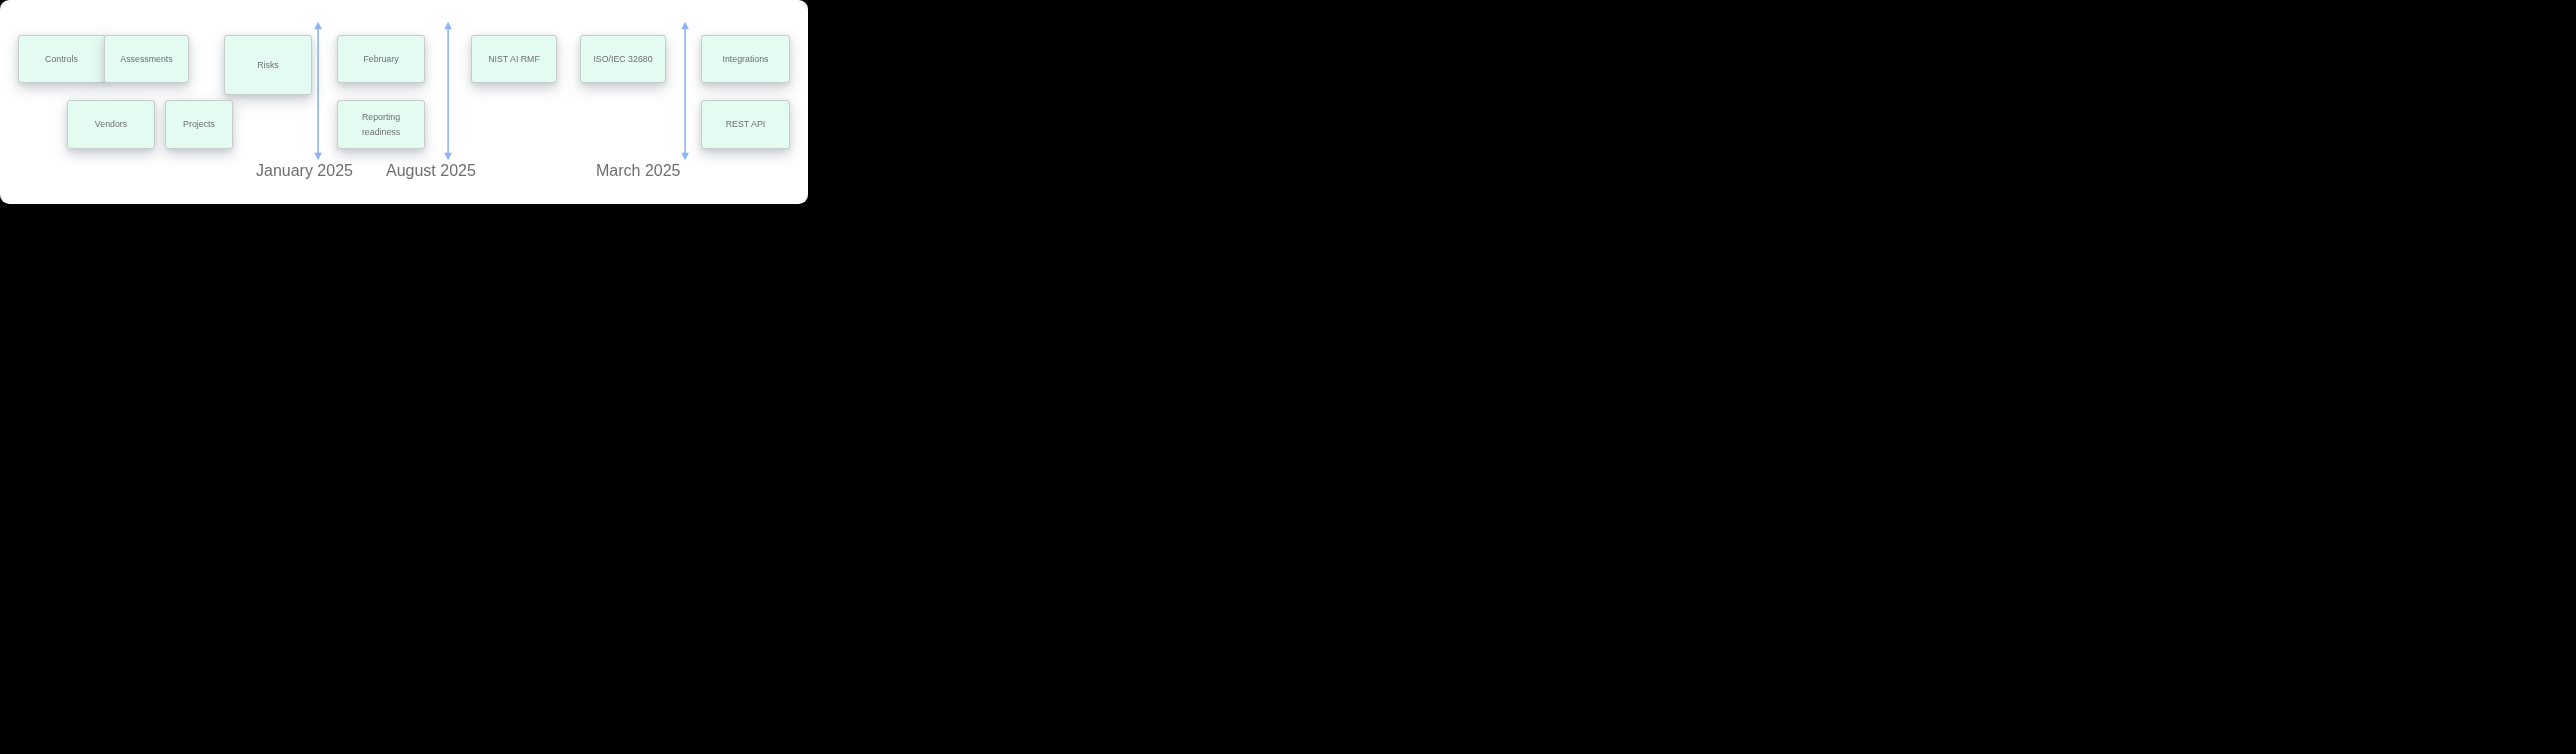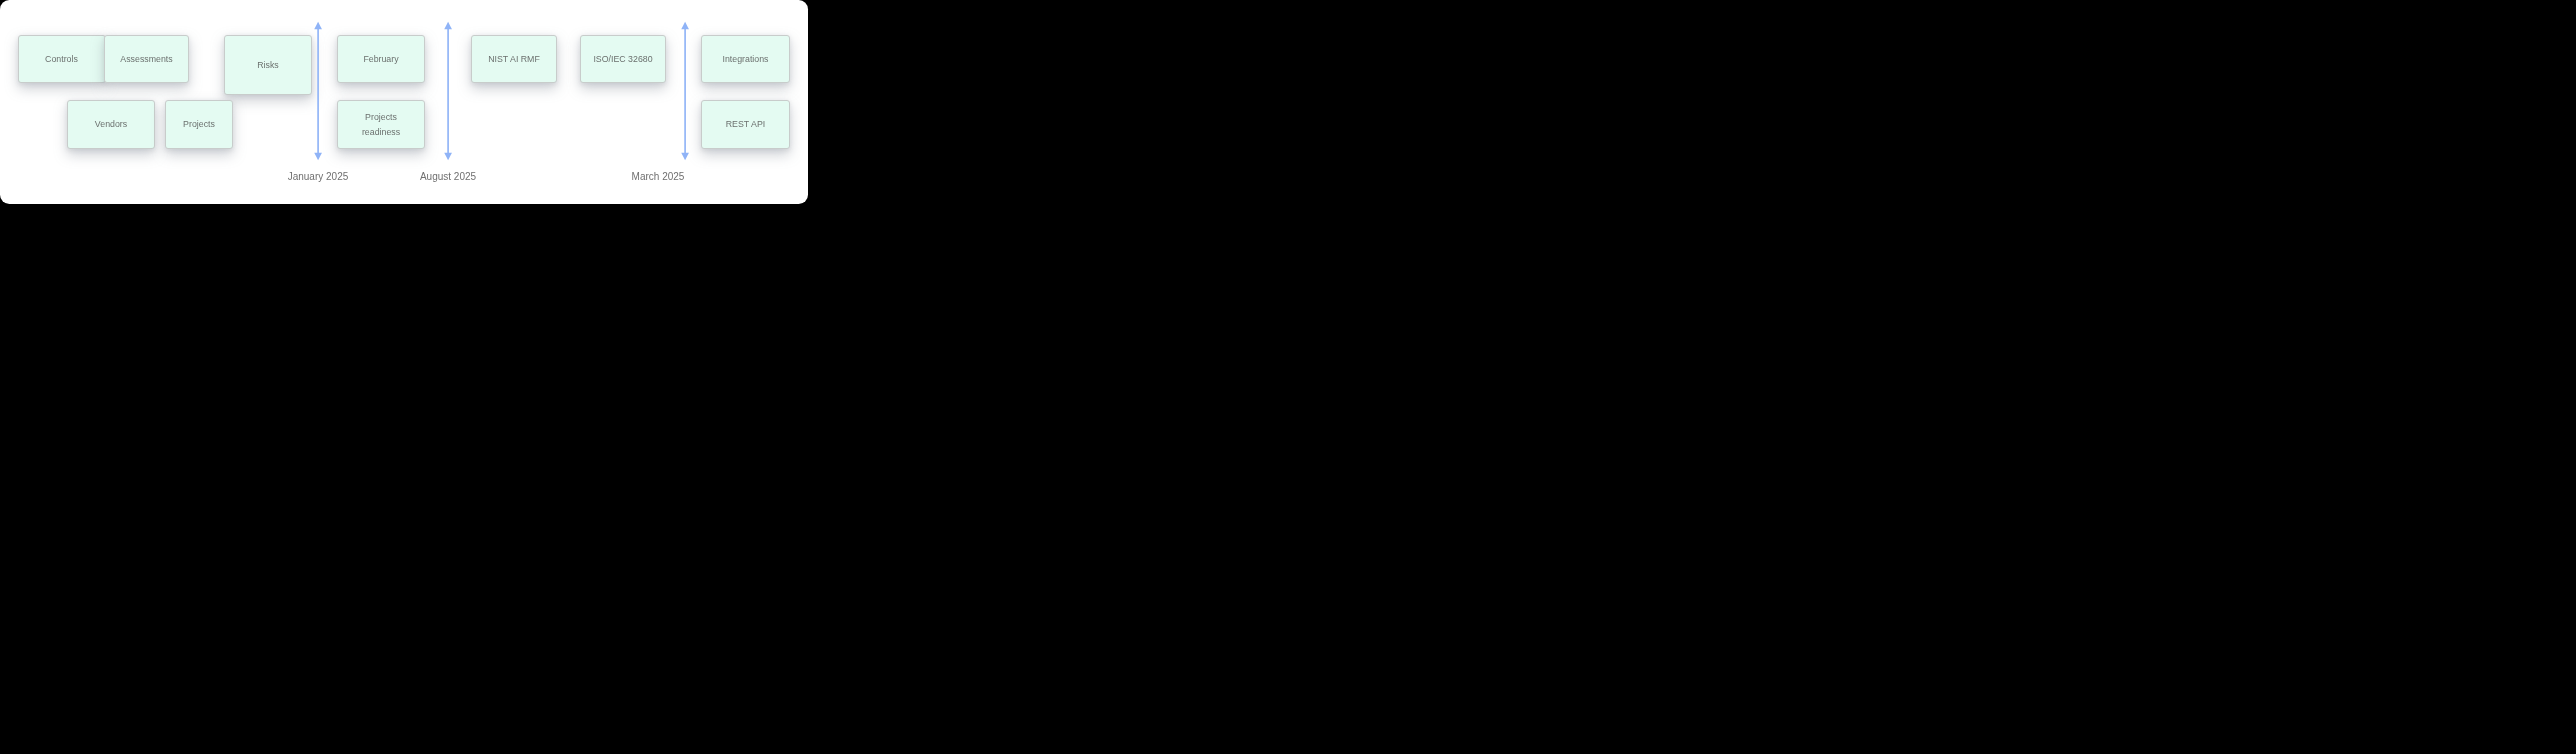--- a/index.html
+++ b/index.html
@@ -43,25 +43,24 @@
     padding:3.1px 7.2px;
   }
   .arrow{
     position:absolute;
     width:8.2px;
     height:140px;
     top:21px;
   }
   .month{
     position:absolute;
-    top:171px;
+    top:165px;
     width:124px;
-    text-align:center;
     color:var(--label-text);
-    font-size:10px;
+    font-size:16px;
     line-height:12.4px;
     white-space:nowrap;
   }
 </style>
 </head>
 <body>
 
 <div class="stage">
   <div class="card">
 
@@ -87,21 +86,21 @@
       <span>Integrations</span>
     </div>
 
     <div class="box" style="left:67px;top:100px;width:88px;height:49px">
       <span>Vendors</span>
     </div>
     <div class="box" style="left:165px;top:100px;width:68px;height:49px">
       <span>Projects</span>
     </div>
     <div class="box" style="left:337px;top:100px;width:88px;height:49px">
-      <span>Projects readiness</span>
+      <span>Reporting readiness</span>
     </div>
     <div class="box" style="left:701px;top:100px;width:89px;height:49px">
       <span>REST API</span>
     </div>
 
     <svg class="arrow" style="left:314px" viewBox="0 0 16 271">
       <line x1="8" y1="11" x2="8" y2="260" stroke="var(--arrow)" stroke-width="3.2"></line>
       <polygon points="8,0 15.5,15 0.5,15" fill="var(--arrow)"></polygon>
       <polygon points="8,271 15.5,256 0.5,256" fill="var(--arrow)"></polygon>
     </svg>

